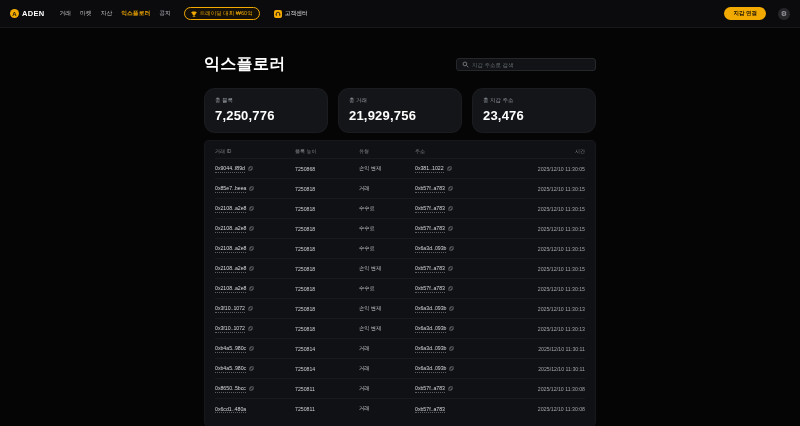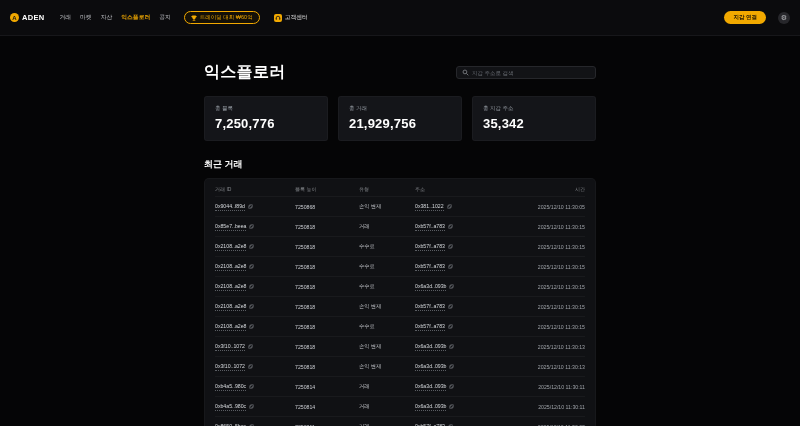--- a/index.html
+++ b/index.html
@@ -7,21 +7,21 @@
   body {
     background:#050506;
     font-family:"Liberation Sans", sans-serif;
     color:#e8e8e8;
     -webkit-font-smoothing:antialiased;
   }
   :root { --accent:#F2A900; }
 
   
   .navbar {
-    height:36px; display:flex; align-items:center;
+    height:28px; display:flex; align-items:center;
     background:#0b0b0d; border-bottom:1px solid #17171a;
     padding:0 10px; gap:8px;
   }
   .logo { display:flex; align-items:center; gap:3px; }
   .logo-mark {
     width:9px; height:9px; border-radius:50%; background:var(--accent);
     display:flex; align-items:center; justify-content:center;
     color:#141414; font-size:6px; font-weight:bold; line-height:1;
   }
   .logo-text { font-size:7.5px; font-weight:bold; color:#fff; letter-spacing:.3px; }
@@ -63,21 +63,21 @@
   .search-box input {
     flex:1; background:transparent; border:none; outline:none;
     font-size:5.5px; color:#d5d7da; font-family:"Liberation Sans", sans-serif;
   }
   .search-box input::placeholder { color:#6b6f76; }
 
   
   .stats { display:flex; gap:10px; margin-top:13px; }
   .stat-card {
     flex:1; background:#141519; border:1px solid rgba(255,255,255,0.03);
-    border-radius:3px; padding:8px 10px 9px;
+    border-radius:11px; padding:8px 10px 9px;
   }
   .stat-label { font-size:5.5px; color:#989ea6; }
   .stat-value { font-size:13px; font-weight:800; color:#fff; margin-top:4px; letter-spacing:.2px; }
 
   
   .section-title { margin-top:17px; font-size:9px; font-weight:800; color:#fff; }
   .table-card {
     margin-top:7px; background:#101114; border:1px solid rgba(255,255,255,0.03);
     border-radius:5px; padding:2px 10px 8px;
   }
@@ -157,25 +157,24 @@
     <div class="stat-card">
       <div class="stat-label">총 블록</div>
       <div class="stat-value">7,250,776</div>
     </div>
     <div class="stat-card">
       <div class="stat-label">총 거래</div>
       <div class="stat-value">21,929,756</div>
     </div>
     <div class="stat-card">
       <div class="stat-label">총 지갑 주소</div>
-      <div class="stat-value">35,342</div>
+      <div class="stat-value">23,476</div>
     </div>
   </div>
 
-  <div class="section-title">최근 거래</div>
 
   <div class="table-card">
     <table>
       <colgroup>
         <col class="c-tx">
           <col class="c-block">
           <col class="c-type">
           <col class="c-addr">
           <col class="c-time">
       </colgroup>

